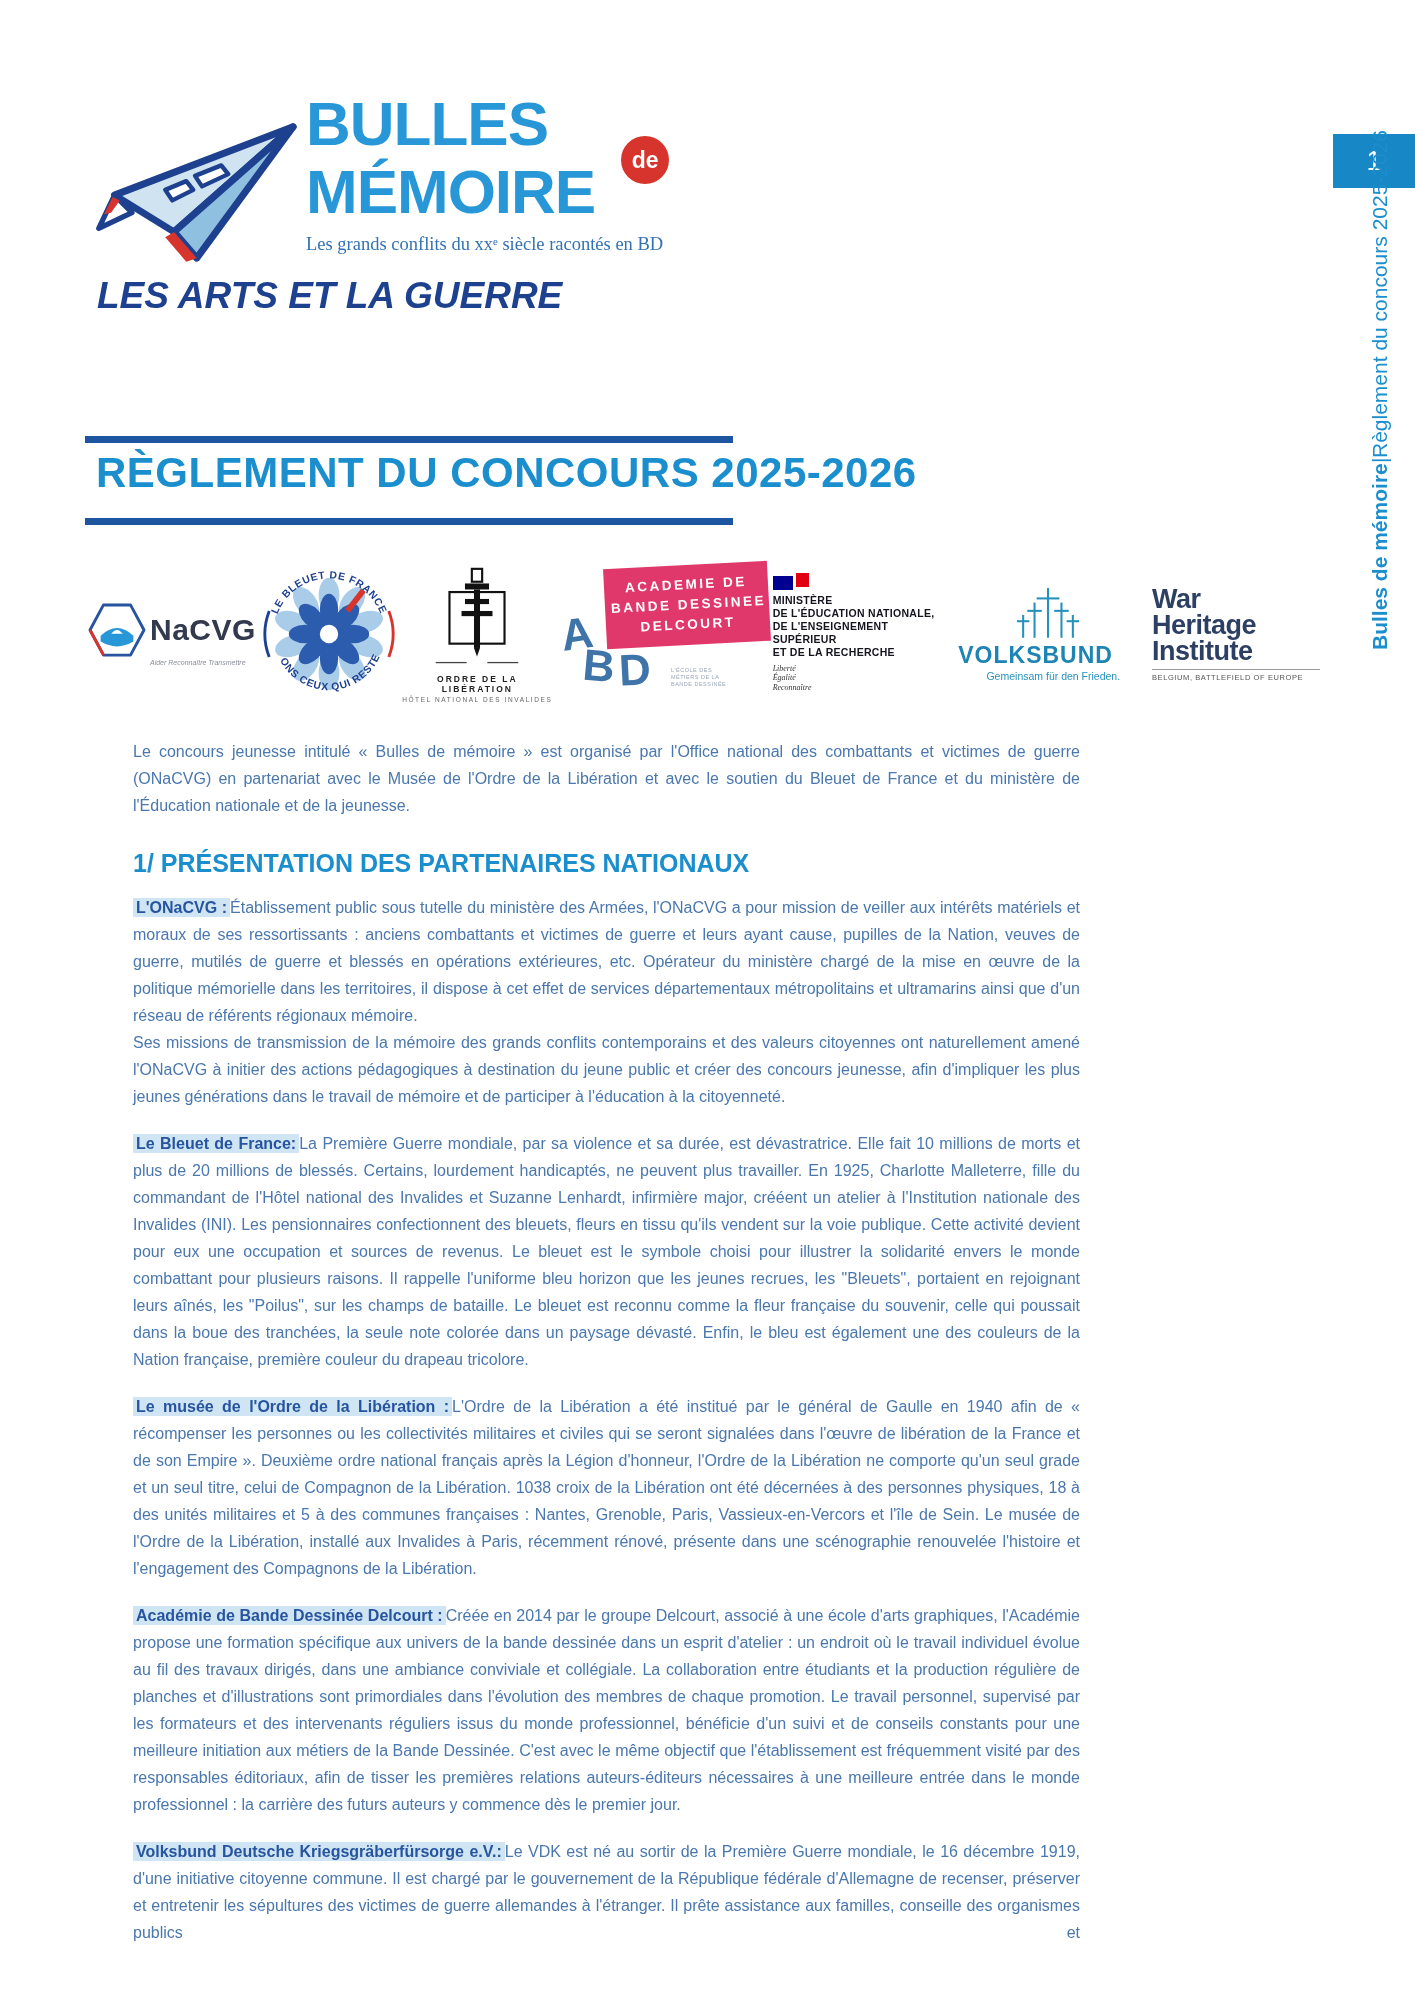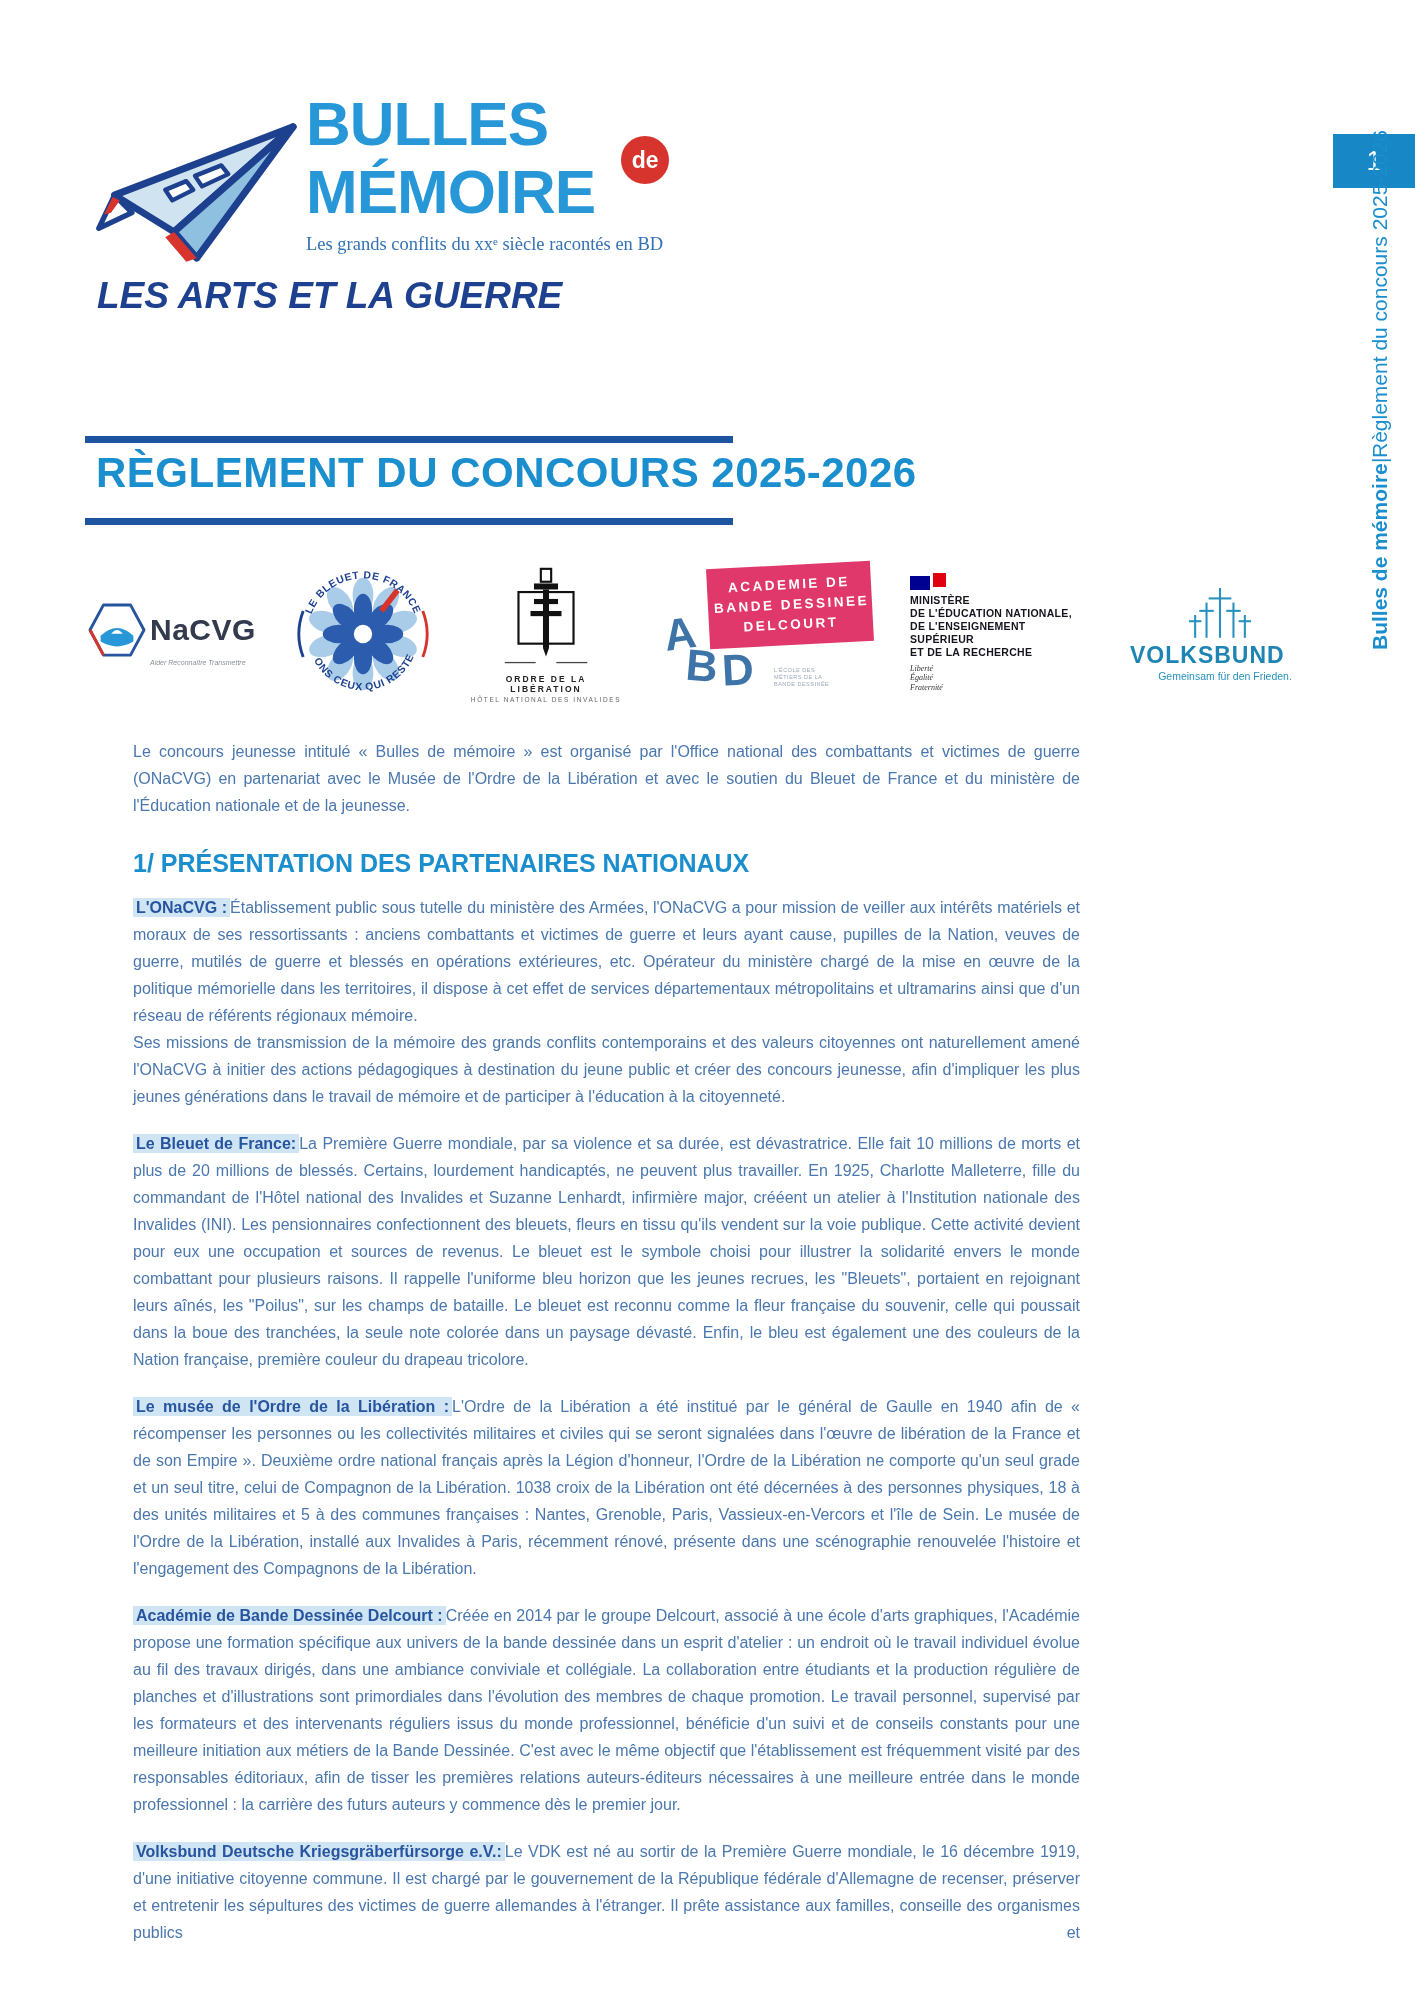--- a/index.html
+++ b/index.html
@@ -221,41 +221,47 @@
       <div class="min-lines">
         <div>MINISTÈRE</div>
         <div>DE L'ÉDUCATION NATIONALE,</div>
         <div>DE L'ENSEIGNEMENT</div>
         <div>SUPÉRIEUR</div>
         <div>ET DE LA RECHERCHE</div>
       </div>
       <div class="motto">
         <div>Liberté</div>
         <div>Égalité</div>
-        <div>Fraternité</div>
+        <div>Reconnaître</div>
       </div>
     </div>
 
     <div class="logo volksbund">
       <svg width="84" height="58" viewBox="0 0 70 56" stroke="#2791bd" stroke-width="2" fill="none">
         <line x1="35" y1="2" x2="35" y2="50"></line>
           <line x1="24" y1="12" x2="46" y2="12"></line>
         <line x1="22" y1="16" x2="22" y2="50"></line>
           <line x1="15" y1="24" x2="29" y2="24"></line>
         <line x1="48" y1="16" x2="48" y2="50"></line>
           <line x1="41" y1="24" x2="55" y2="24"></line>
         <line x1="11" y1="28" x2="11" y2="50"></line>
           <line x1="5" y1="34" x2="17" y2="34"></line>
         <line x1="59" y1="28" x2="59" y2="50"></line>
           <line x1="53" y1="34" x2="65" y2="34"></line>
       </svg>
       <div class="volk-name">VOLKSBUND</div>
       <div class="volk-tag">Gemeinsam für den Frieden.</div>
     </div>
 
+    <div class="logo whi">
+      <div class="whi-line">War</div>
+      <div class="whi-line">Heritage</div>
+      <div class="whi-line">Institute</div>
+      <div class="whi-tag">BELGIUM, BATTLEFIELD OF EUROPE</div>
+    </div>
 
   </div>
 
   <main class="content">
     <p class="intro">Le concours jeunesse intitulé « Bulles de mémoire » est organisé par l'Office national des combattants et victimes de guerre (ONaCVG) en partenariat avec le Musée de l'Ordre de la Libération et avec le soutien du Bleuet de France et du ministère de l'Éducation nationale et de la jeunesse.</p>
 
     <h2>1/ PRÉSENTATION DES PARTENAIRES NATIONAUX</h2>
 
     <p class="para">
       <span class="lead">L'ONaCVG :</span><span class="ptext">Établissement public sous tutelle du ministère des Armées, l'ONaCVG a pour mission de veiller aux intérêts matériels et moraux de ses ressortissants : anciens combattants et victimes de guerre et leurs ayant cause, pupilles de la Nation, veuves de guerre, mutilés de guerre et blessés en opérations extérieures, etc. Opérateur du ministère chargé de la mise en œuvre de la politique mémorielle dans les territoires, il dispose à cet effet de services départementaux métropolitains et ultramarins ainsi que d'un réseau de référents régionaux mémoire.

